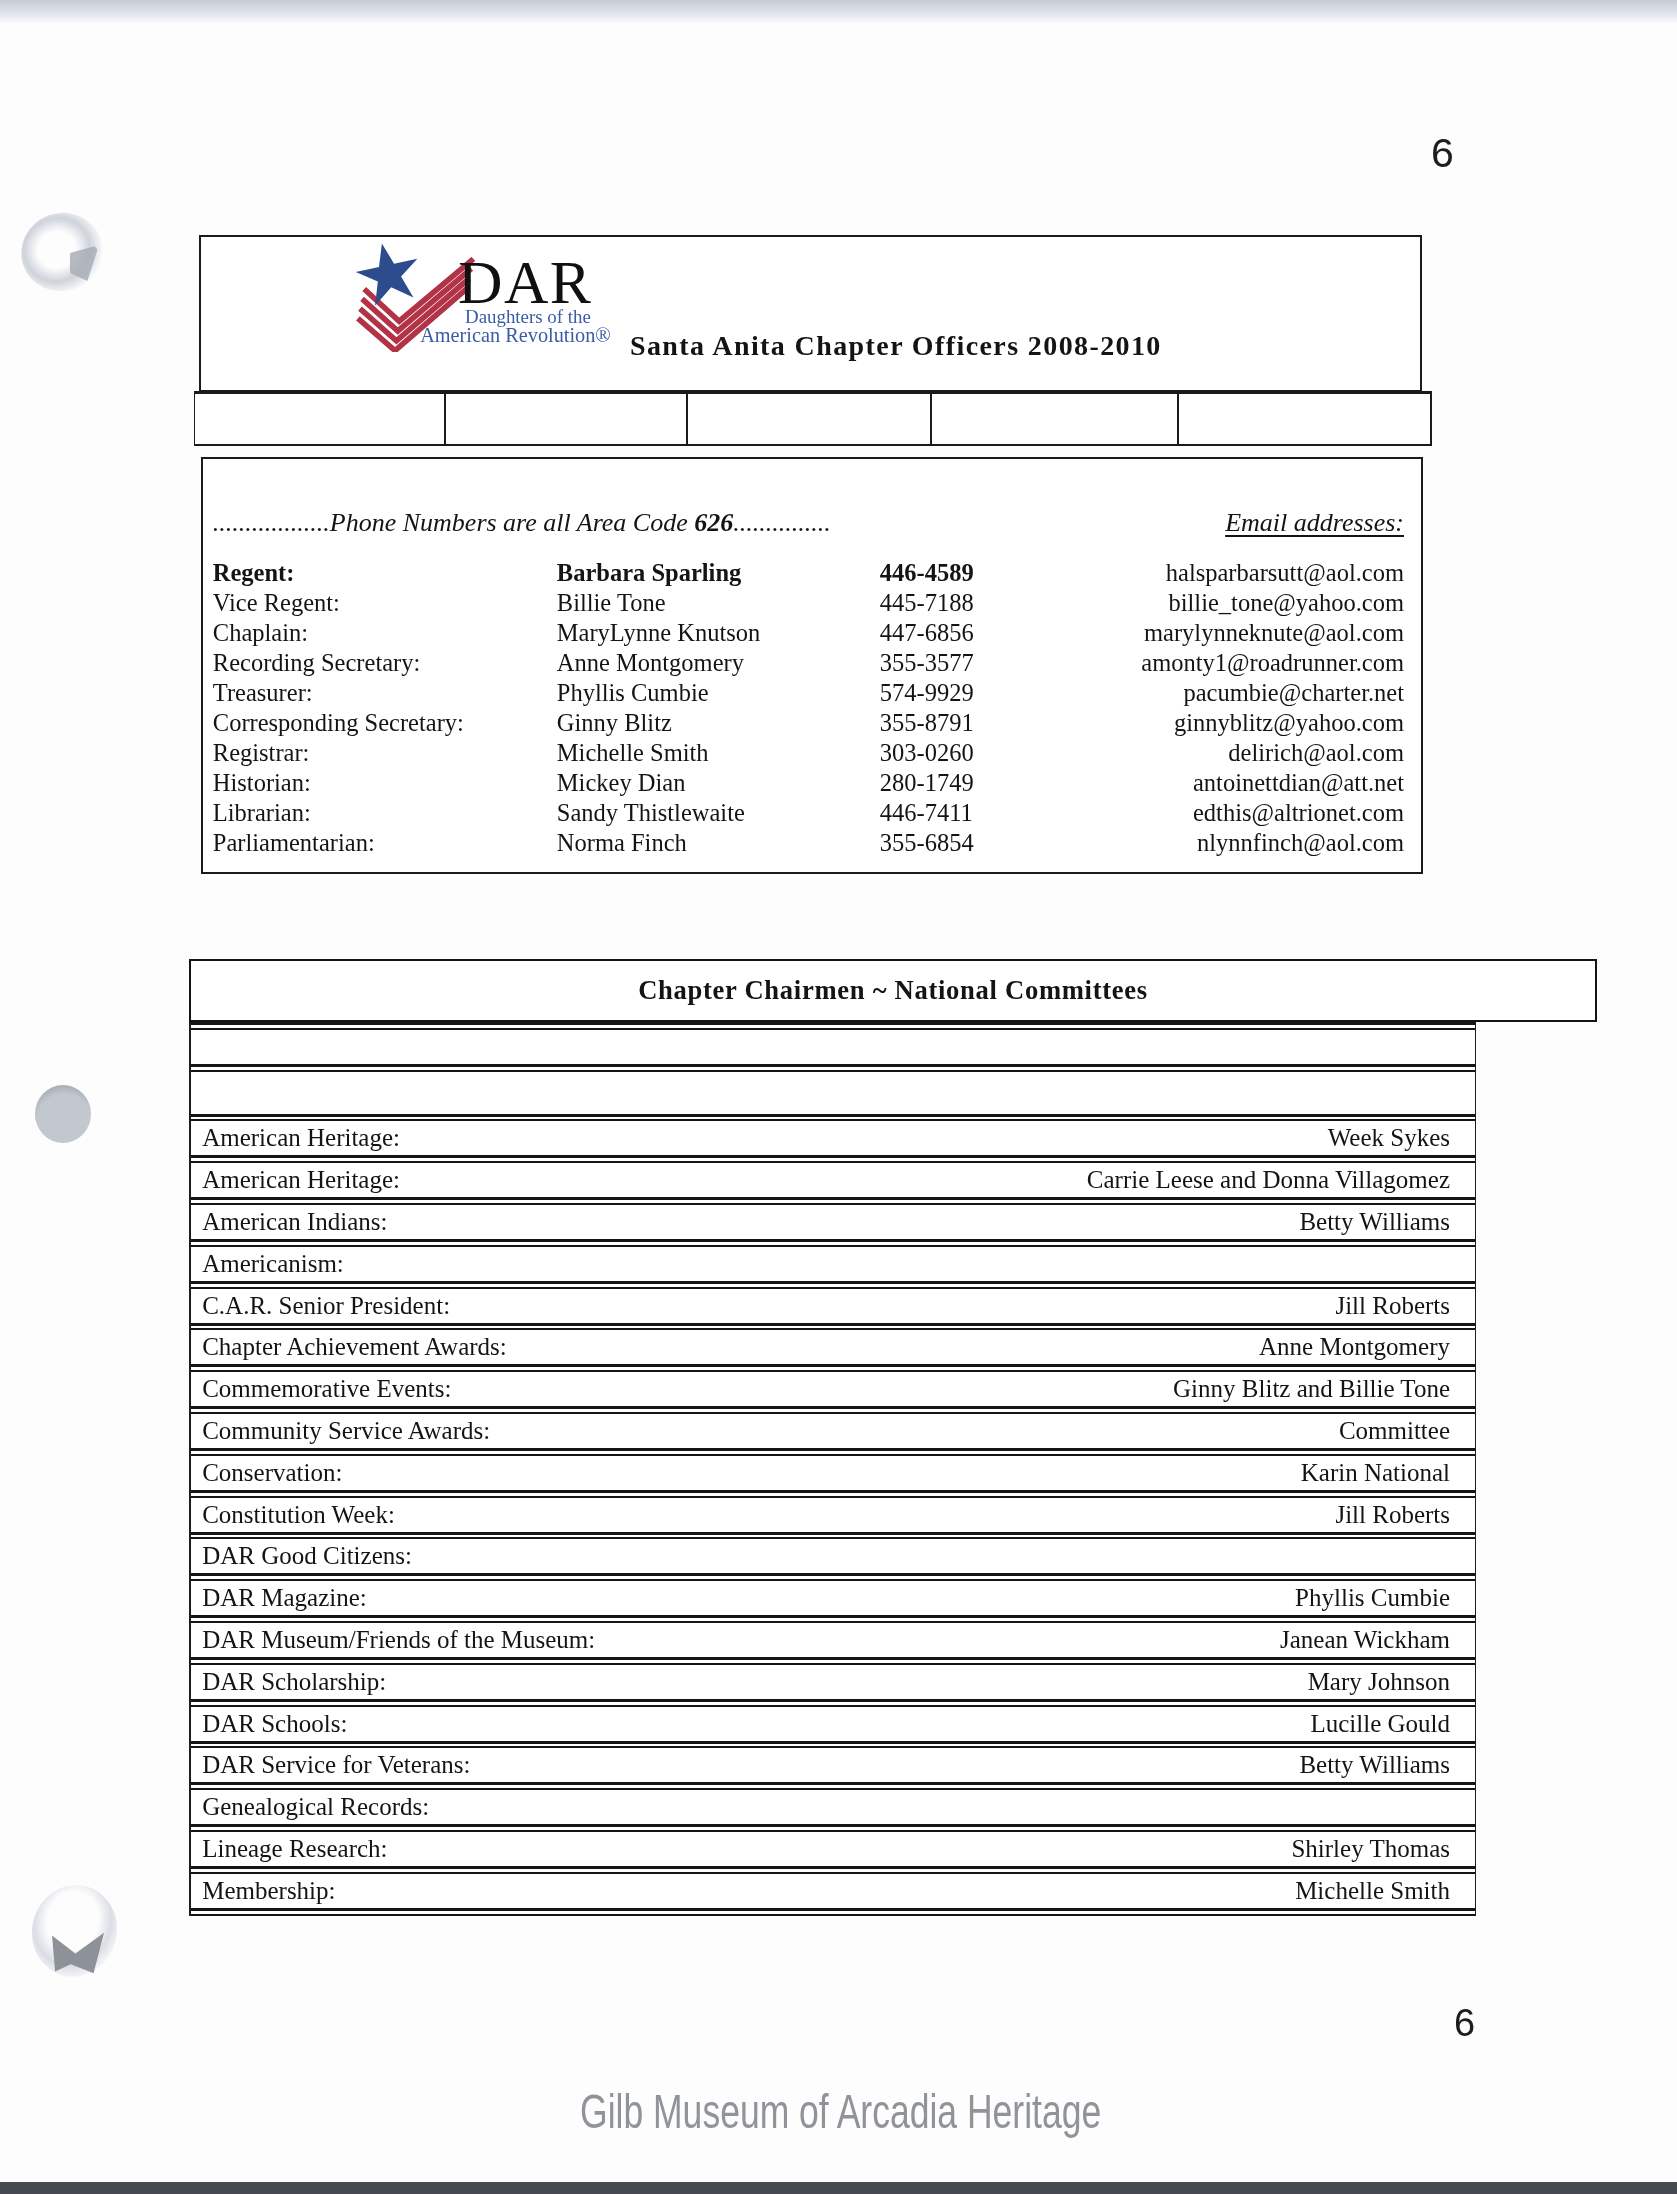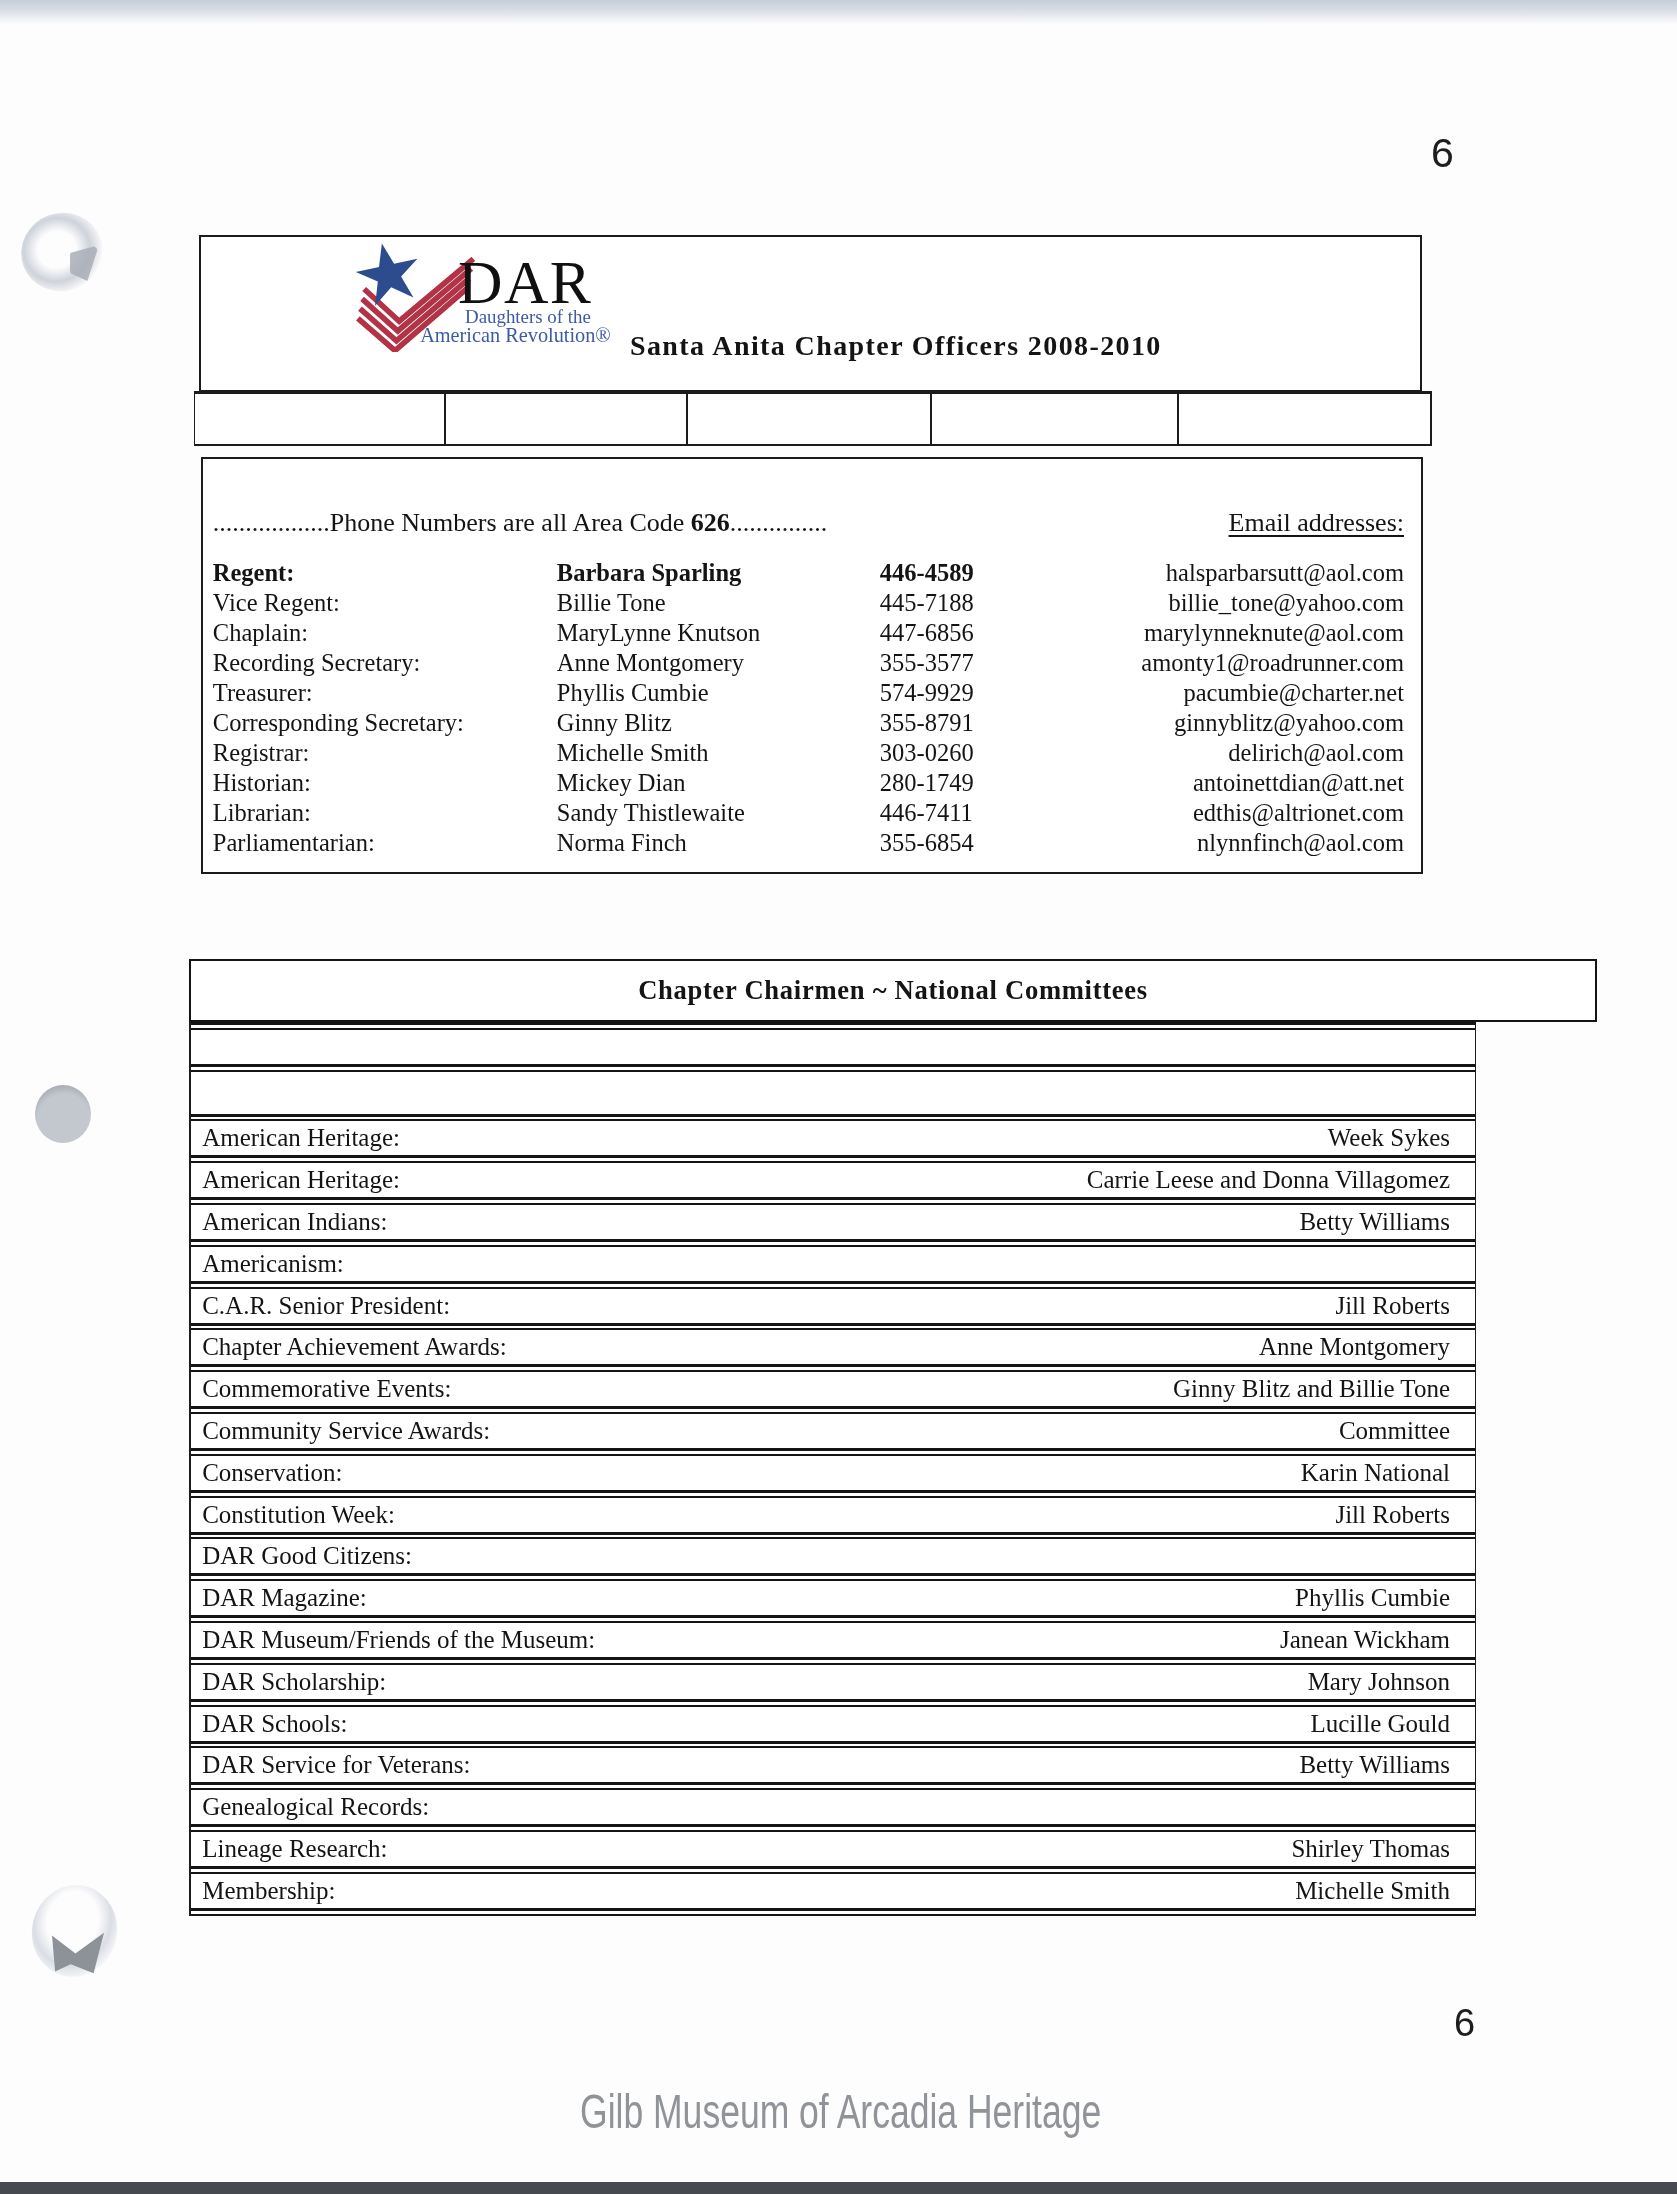--- a/index.html
+++ b/index.html
@@ -39,21 +39,21 @@
   .emptyrow{left:194px;top:391px;width:1238px;height:55px;box-sizing:border-box;
     border-top:3.5px solid #1b1b1b;border-bottom:2.8px solid #1b1b1b;
     border-left:1.4px solid #1b1b1b;border-right:2.1px solid #1b1b1b;
     display:flex;background:#fff;}
   .emptyrow .cell{border-right:2.1px solid #1b1b1b;height:100%;}
   .emptyrow .c1{width:249px;} .emptyrow .c2{width:240px;} .emptyrow .c3{width:242px;}
   .emptyrow .c4{width:245px;} .emptyrow .c5{flex:1;border-right:none;}
 
   .box2{left:201px;top:457px;width:1222px;height:417px;border:2.1px solid #1b1b1b;box-sizing:border-box;background:#fff;}
   .phone-line{margin:49px 17px 0 9.8px;display:flex;justify-content:space-between;
-    font-size:26px;white-space:nowrap;gap:18px;}
+    font-style:italic;font-size:26px;white-space:nowrap;gap:18px;}
   .phone-line .code{font-weight:bold;}
   .email-hdr{text-decoration:underline;text-decoration-thickness:2.1px;text-underline-offset:4.2px;}
   .officer-rows{margin:19.6px 17px 0 9.8px;}
   .officer-row{height:30px;display:grid;grid-template-columns:344px 323px 176px 1fr;align-items:center;
     font-size:24.5px;white-space:nowrap;}
   .officer-row .email{text-align:right;}
   .officer-row.bold-row .role,.officer-row.bold-row .name,.officer-row.bold-row .phone{font-weight:bold;}
 
   
   .cmt-header{left:189px;top:959px;width:1408px;height:63px;border:2.8px solid #141414;box-sizing:border-box;

